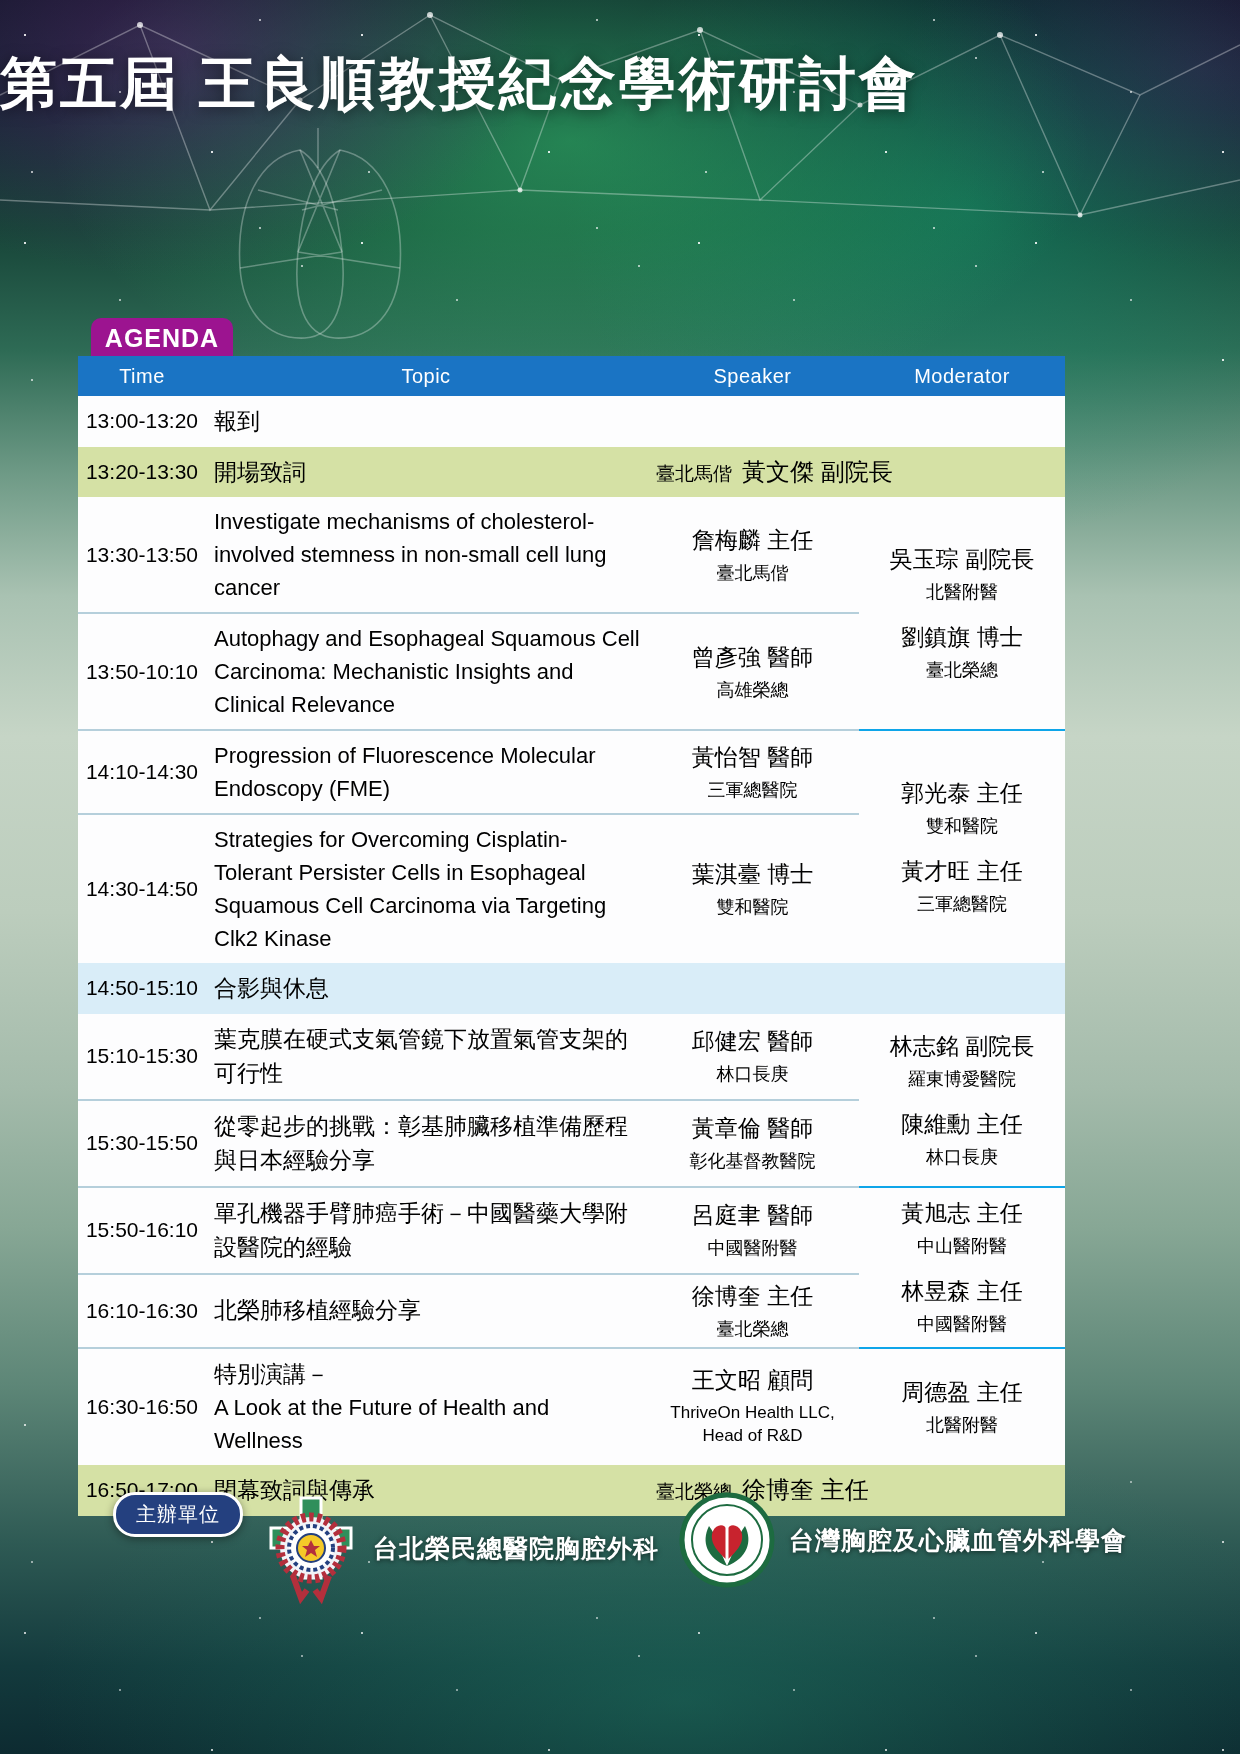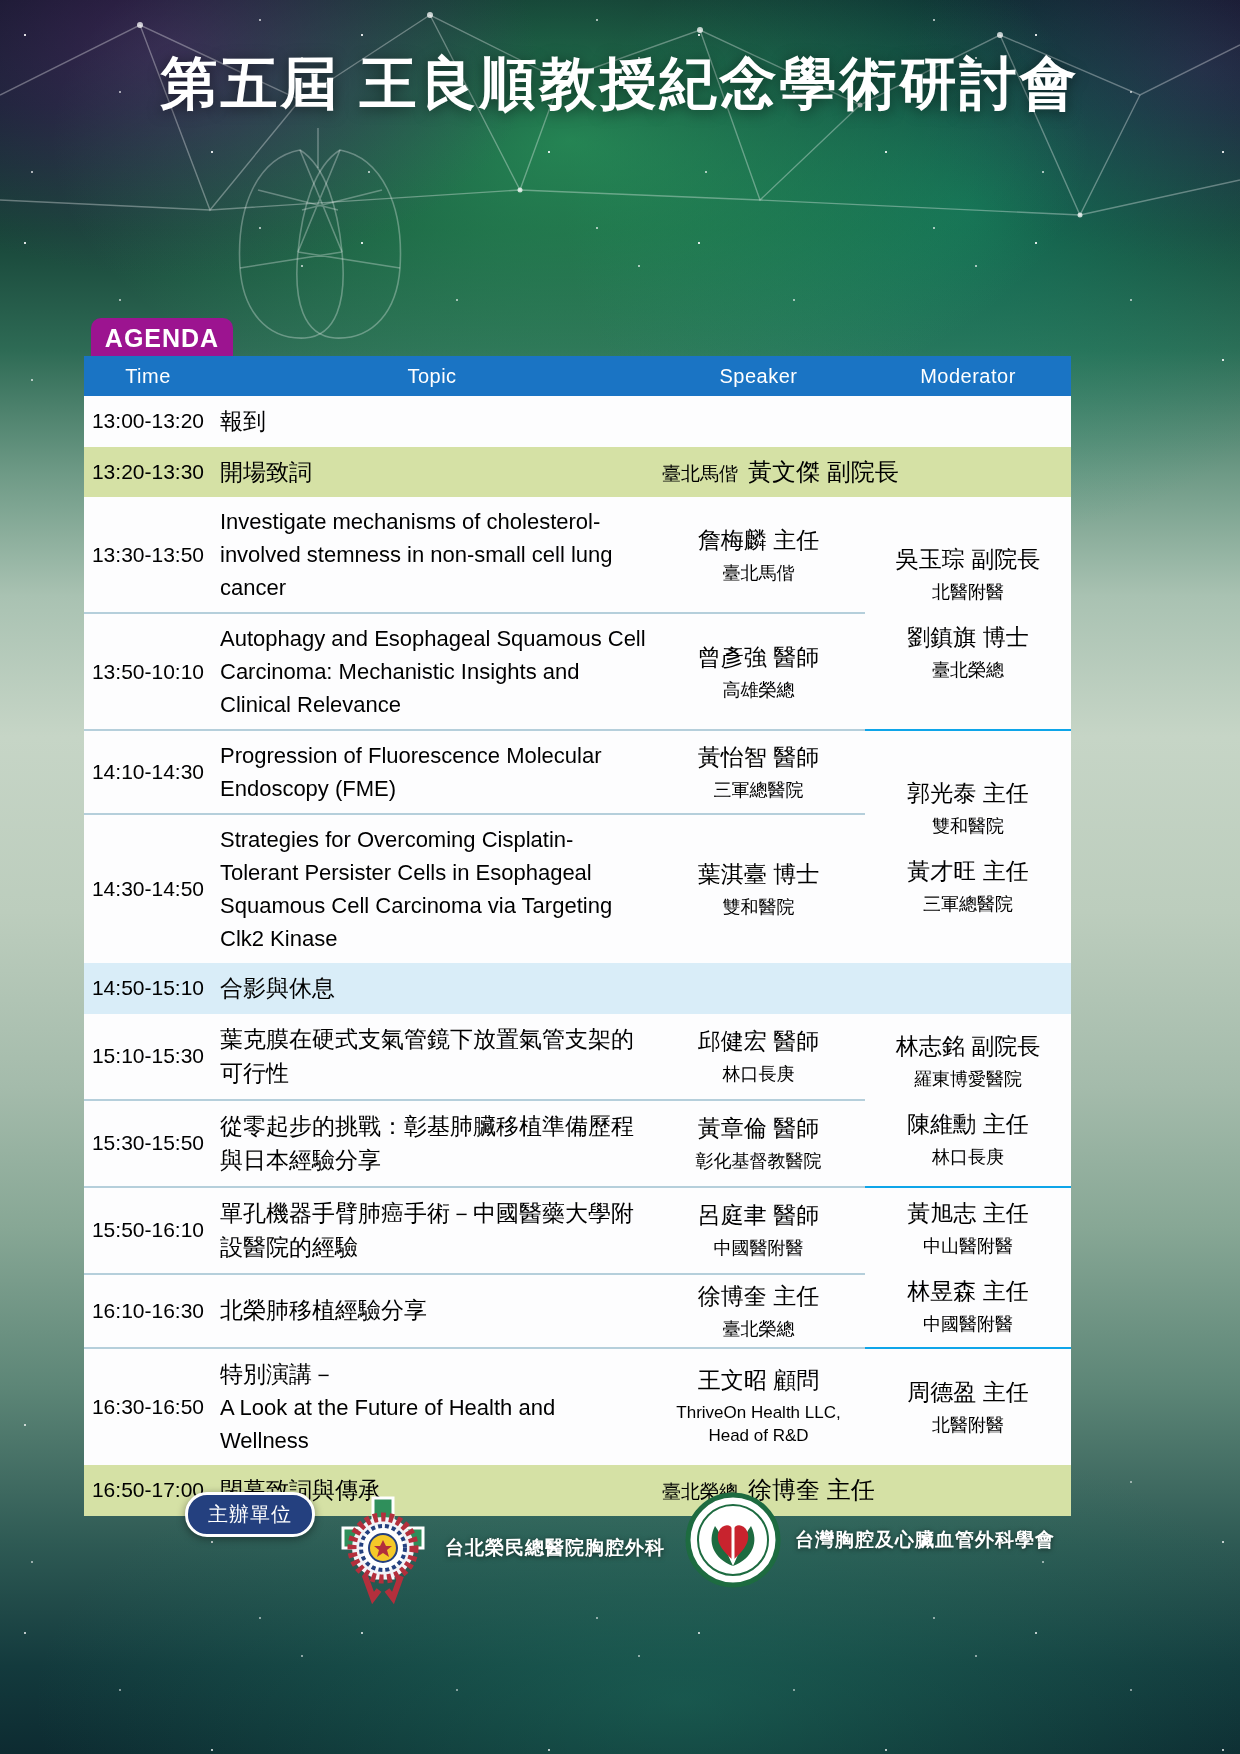--- a/index.html
+++ b/index.html
@@ -23,39 +23,39 @@
       radial-gradient(1.5px 1.5px at 120px 92px, rgba(255,255,255,.75) 45%, transparent 60%),
       radial-gradient(2.5px 2.5px at 212px 152px, rgba(255,255,255,.95) 45%, transparent 60%),
       radial-gradient(1.5px 1.5px at 302px 58px, rgba(255,255,255,.8) 45%, transparent 60%),
       radial-gradient(2px 2px at 32px 172px, rgba(255,255,255,.7) 45%, transparent 60%),
       radial-gradient(1.5px 1.5px at 260px 20px, rgba(255,255,255,.8) 45%, transparent 60%);
     background-size:337px 208px;background-repeat:repeat;}
   .stars-top{top:0;height:430px;opacity:.9;}
   .stars-bottom{top:1390px;height:364px;opacity:.75;}
   .mesh{position:absolute;top:0;left:0;pointer-events:none;}
 
-  .title{position:absolute;top:46px;left:0;right:0;text-align:center;color:#fff;
+  .title{position:absolute;top:46px;left:0;right:0;color:#fff;
     font-size:57px;font-weight:800;letter-spacing:3px;white-space:nowrap;
     text-shadow:0 2px 14px rgba(0,0,0,.5);}
 
   .datebox{position:absolute;left:655px;top:176px;width:410px;color:#fff;text-align:center;}
   .date-line{display:flex;align-items:baseline;justify-content:center;white-space:nowrap;
     text-shadow:0 2px 8px rgba(0,0,0,.45);}
   .yr{font-size:40px;font-weight:700;letter-spacing:2px;}
   .dd{font-size:63px;font-weight:700;letter-spacing:2px;}
   .sat{color:#f2d21f;font-size:24px;font-weight:700;margin-left:12px;}
   .tri{font-size:15px;margin-right:3px;}
   .venue{font-size:25px;margin-top:8px;letter-spacing:1px;text-shadow:0 1px 6px rgba(0,0,0,.45);}
   .address{font-size:22px;margin-top:5px;letter-spacing:.5px;text-shadow:0 1px 6px rgba(0,0,0,.45);}
 
   .agenda-tab{position:absolute;left:91px;top:318px;width:142px;height:38px;
     background:#9c1490;color:#fff;border-radius:10px 10px 0 0;
     font-size:25px;font-weight:700;letter-spacing:1px;text-align:center;line-height:40px;}
 
-  .agenda-table{position:absolute;left:84px;top:356px;width:987px;
+  .agenda-table{position:absolute;left:78px;top:356px;width:987px;
     border-collapse:collapse;table-layout:fixed;padding-left:19px;}
   .agenda-table th{background:#1a74c4;color:#fff;font-size:20px;font-weight:400;
     height:38px;letter-spacing:.5px;}
   .agenda-table td{vertical-align:middle;color:#000;}
   tr.r-white{background:#fdfdfe;}
   tr.r-green{background:#d5e1a5;}
   tr.r-blue{background:#d9edf8;}
   td.time{font-size:21px;text-align:center;padding:4px 2px;}
   td.topic{font-size:22px;text-align:left;padding:8px 6px 8px 8px;line-height:1.5;}
   td.topic.zh{font-size:23px;}
@@ -68,21 +68,21 @@
   td.mod-end{border-bottom:2px solid #0ea5e9;}
   td.host{text-align:left;padding:4px 10px;white-space:nowrap;}
   .host-org{font-size:19px;margin-right:10px;}
   .host-name{font-size:24px;}
 
   .footer{position:absolute;left:0;right:0;top:1492px;height:150px;
     display:flex;align-items:flex-start;justify-content:center;gap:20px;}
   .org-pill{background:#24407f;border:3px solid #fff;border-radius:22px;color:#fff;
     font-size:20px;padding:6px 20px;letter-spacing:1px;box-shadow:0 2px 8px rgba(0,0,0,.4);}
   .org-item{display:flex;align-items:center;gap:14px;}
-  .org-name{color:#fff;font-size:19px;font-weight:700;letter-spacing:1px;
+  .org-name{color:#fff;font-size:25px;font-weight:700;letter-spacing:1px;
     text-shadow:0 1px 5px rgba(0,0,0,.6);white-space:nowrap;}
 </style>
 </head>
 <body>
 
 <div class="poster">
   <div class="stars-top"></div>
   <div class="stars-bottom"></div>
 
   <svg class="mesh" width="1240" height="430" viewBox="0 0 1240 430">

